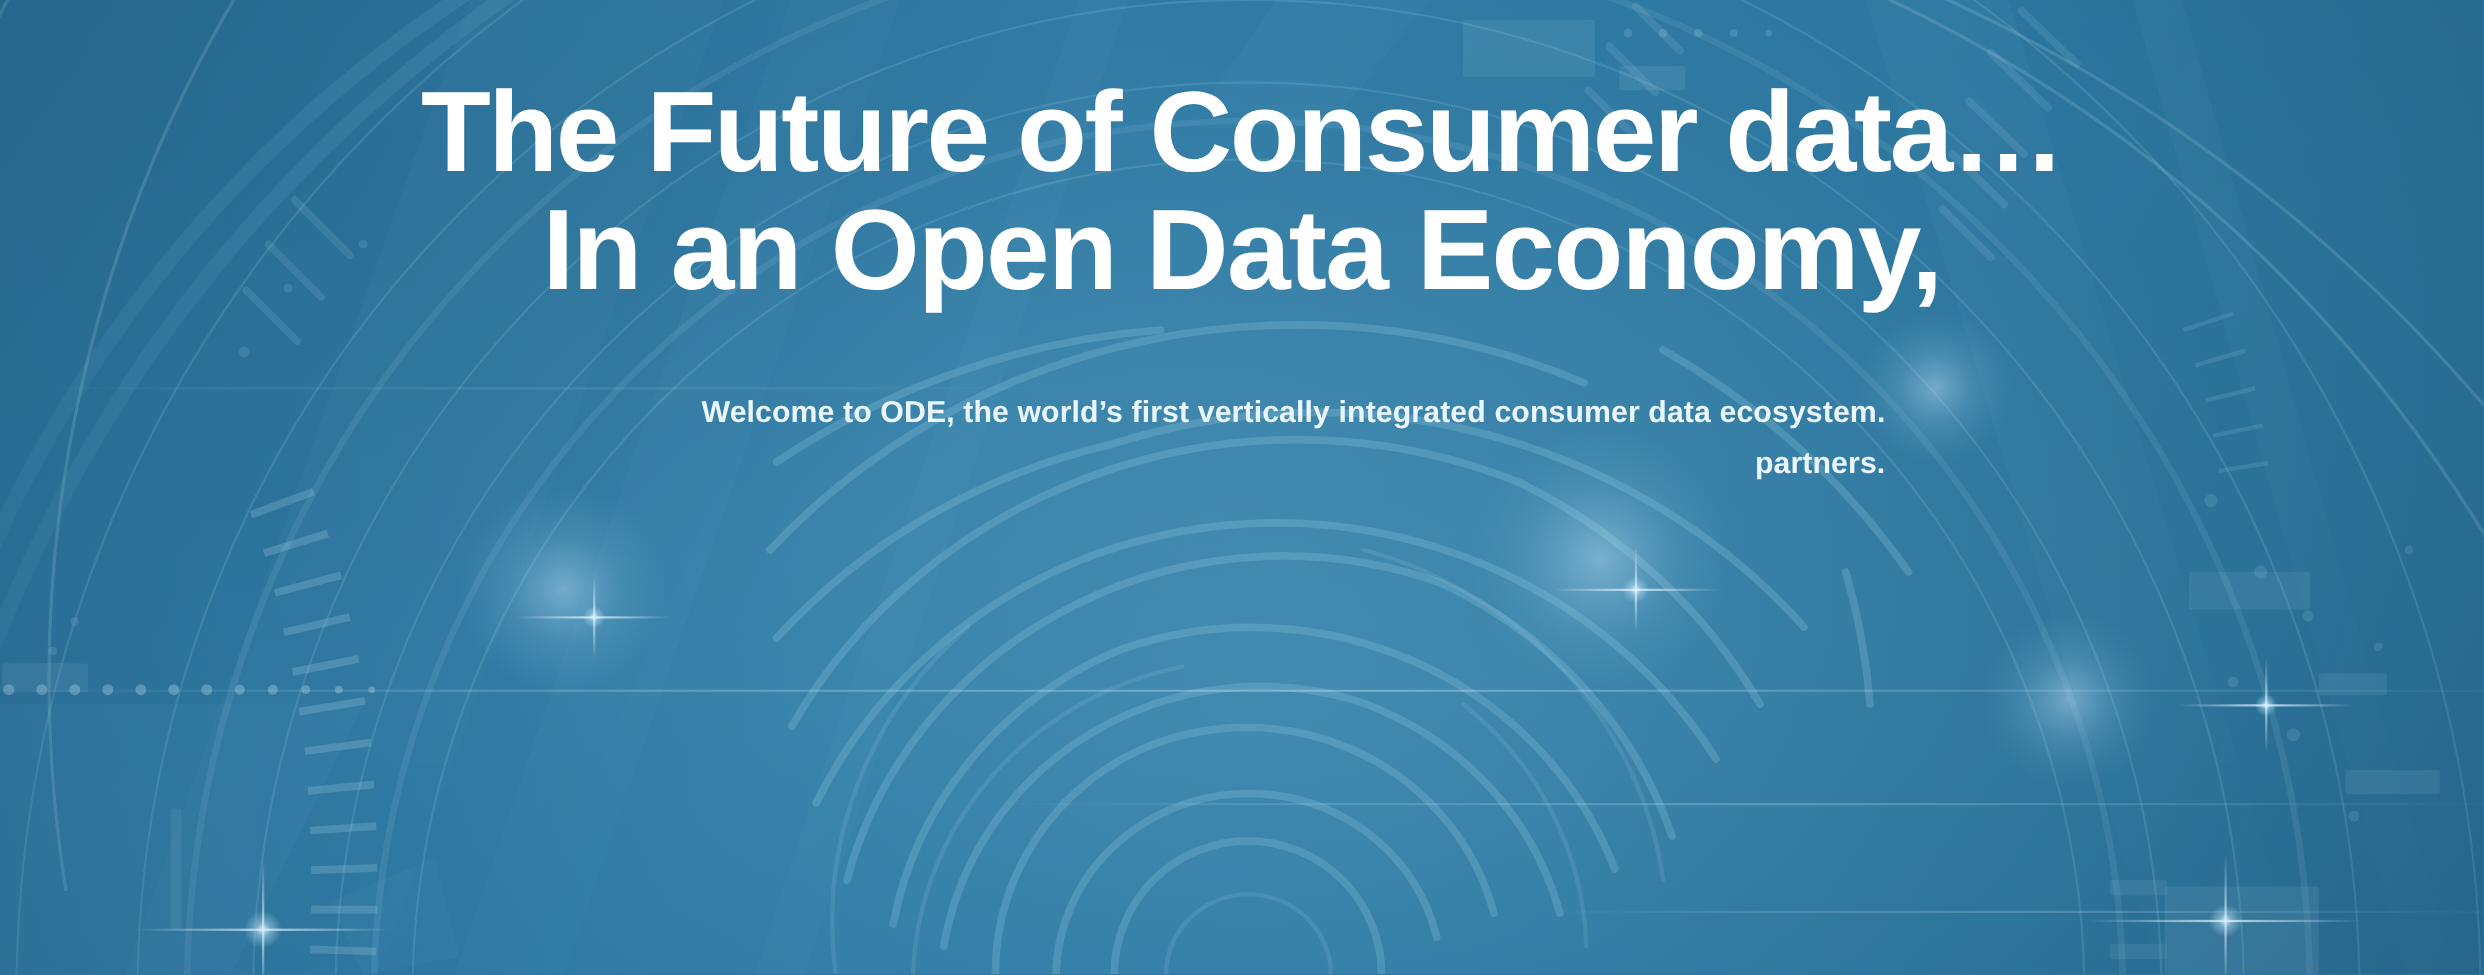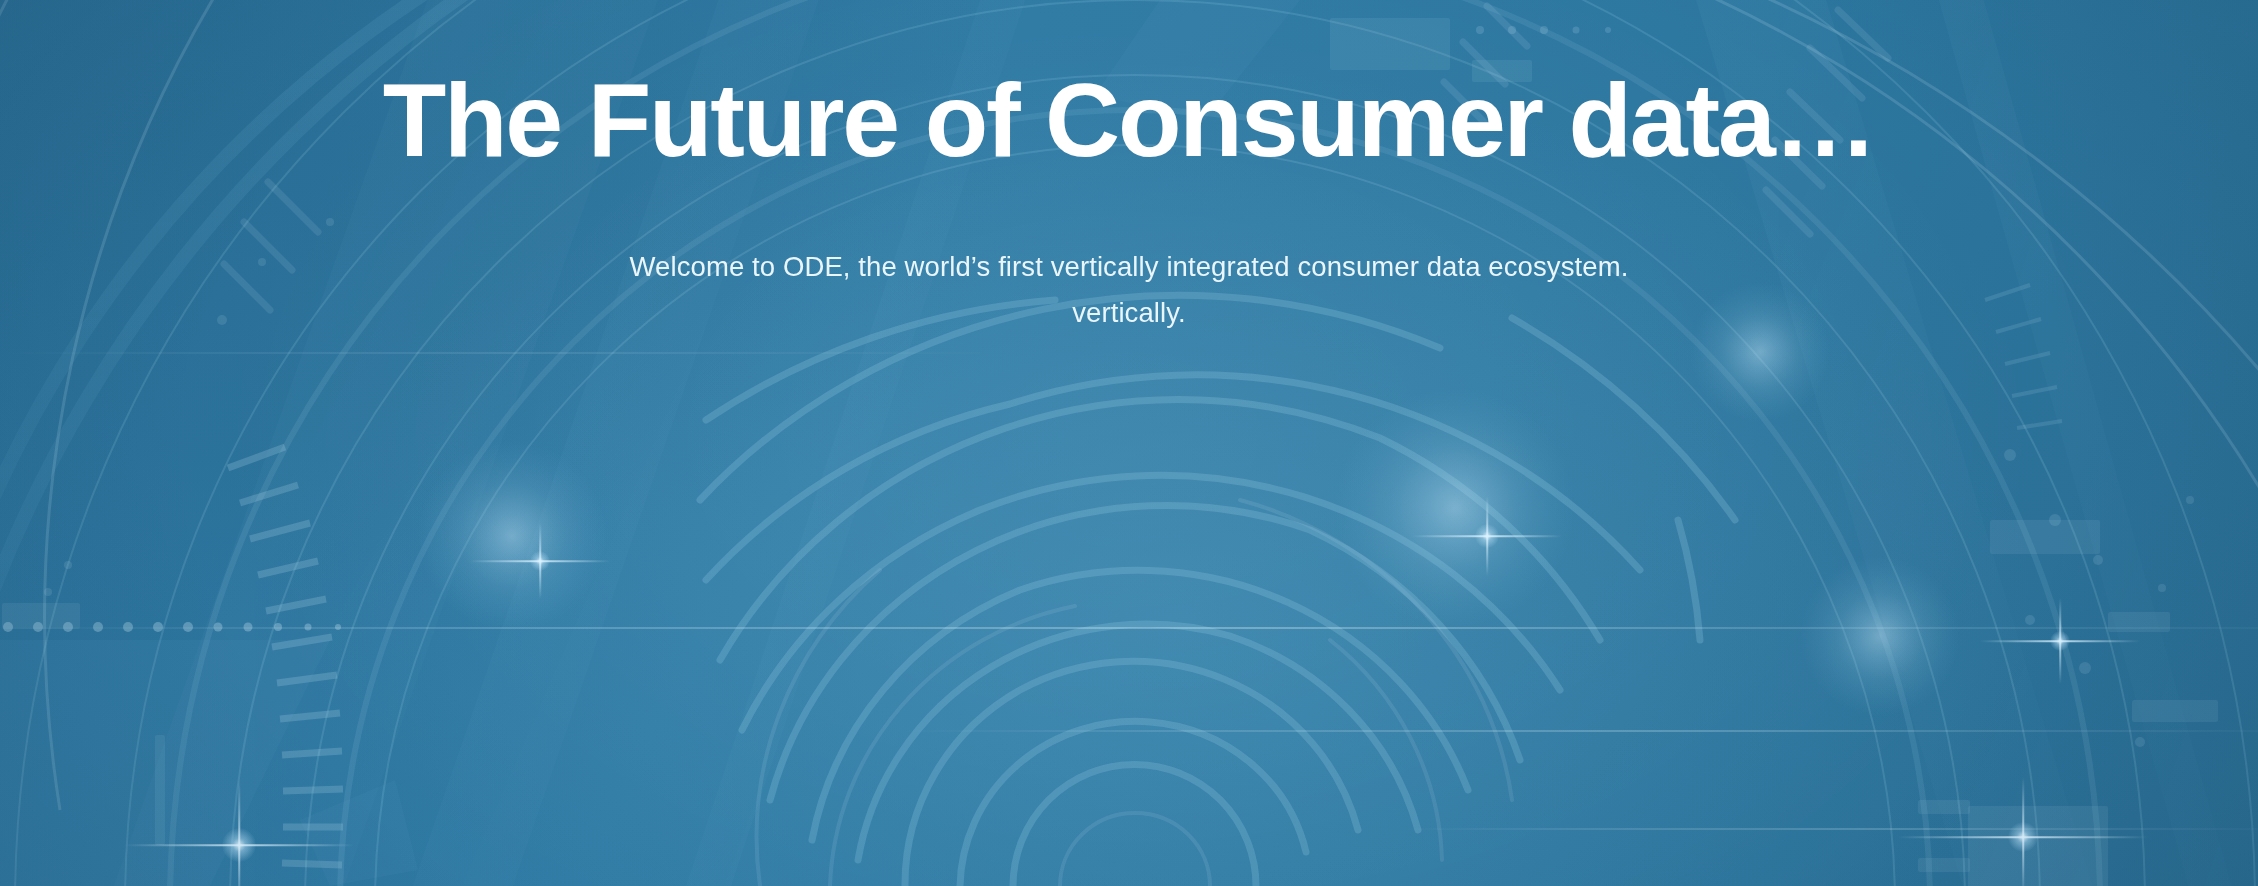--- a/index.html
+++ b/index.html
@@ -87,25 +87,25 @@
     display:block;
     white-space:nowrap;
   }
   .headline .hl-1 { letter-spacing:-2.2px; }
   .headline .hl-2 { letter-spacing:-1.6px; }
   .headline .hl-3 { letter-spacing:-1px; }
 
   .subcopy {
     margin-top:70px;
     width:1170px;
-    text-align:center;
+    text-align:right;
     color:#eaf6fd;
     font-size:27.5px;
     line-height:46px;
-    font-weight:400;
+    font-weight:700;
     letter-spacing:0.1px;
   }
   .subcopy .sc { display:block; }
 </style>
 </head>
 <body>
 
 <div class="hero">
 
   <div class="bg-layer">
@@ -328,21 +328,22 @@
       <div class="v" style="height:76px;"></div>
     </div>
 
     <div class="vignette"></div>
   </div>
 
   <div class="content">
 
     <h1 class="headline">
       <span class="hl hl-1">The Future of Consumer data…</span>
+      <span class="hl hl-2">In an Open Data Economy,</span>
     </h1>
 
     <p class="subcopy">
       <span class="sc">Welcome to ODE, the world’s first vertically integrated consumer data ecosystem.</span>
-      <span class="sc">vertically.</span>
+      <span class="sc">partners.</span>
     </p>
 
   </div>
 </div>
 
 </body></html>

